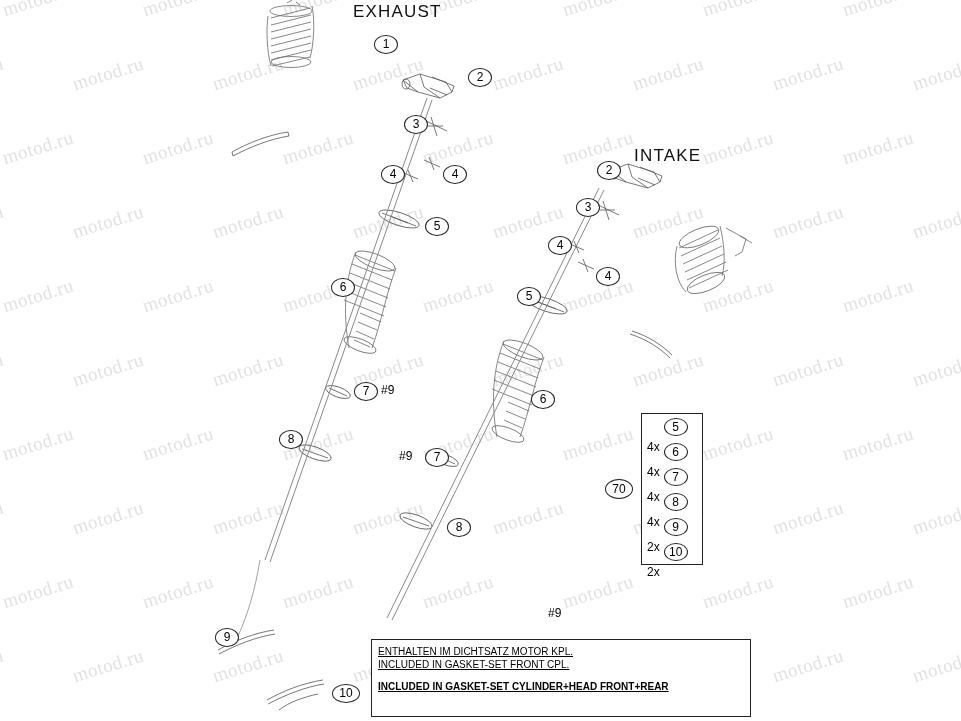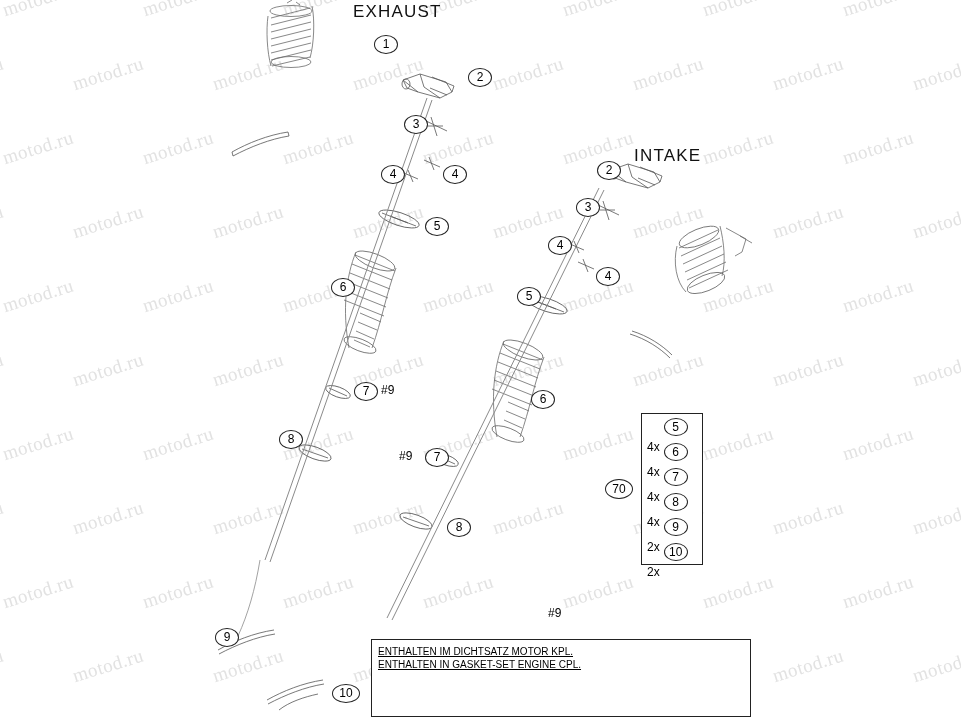--- a/index.html
+++ b/index.html
@@ -432,17 +432,18 @@
     </div>
     <div class="qty-row">
       <span class="qty-label">2x</span>
       <span class="qty-ball">10</span>
     </div>
   </div>
 
   <div class="note-tag">#9</div>
   <div class="note-box">
     <div class="note-line">ENTHALTEN IM DICHTSATZ MOTOR KPL.</div>
-    <div class="note-line">ENTHALTEN IN GASKET-SET ENGINE CPL.</div>
+    <div class="note-line">INCLUDED IN GASKET-SET FRONT CPL.</div>
     <div class="note-gap"></div>
+    <div class="note-line bold">INCLUDED IN GASKET-SET CYLINDER+HEAD FRONT+REAR</div>
   </div>
 
 </div>
 
 </body></html>

